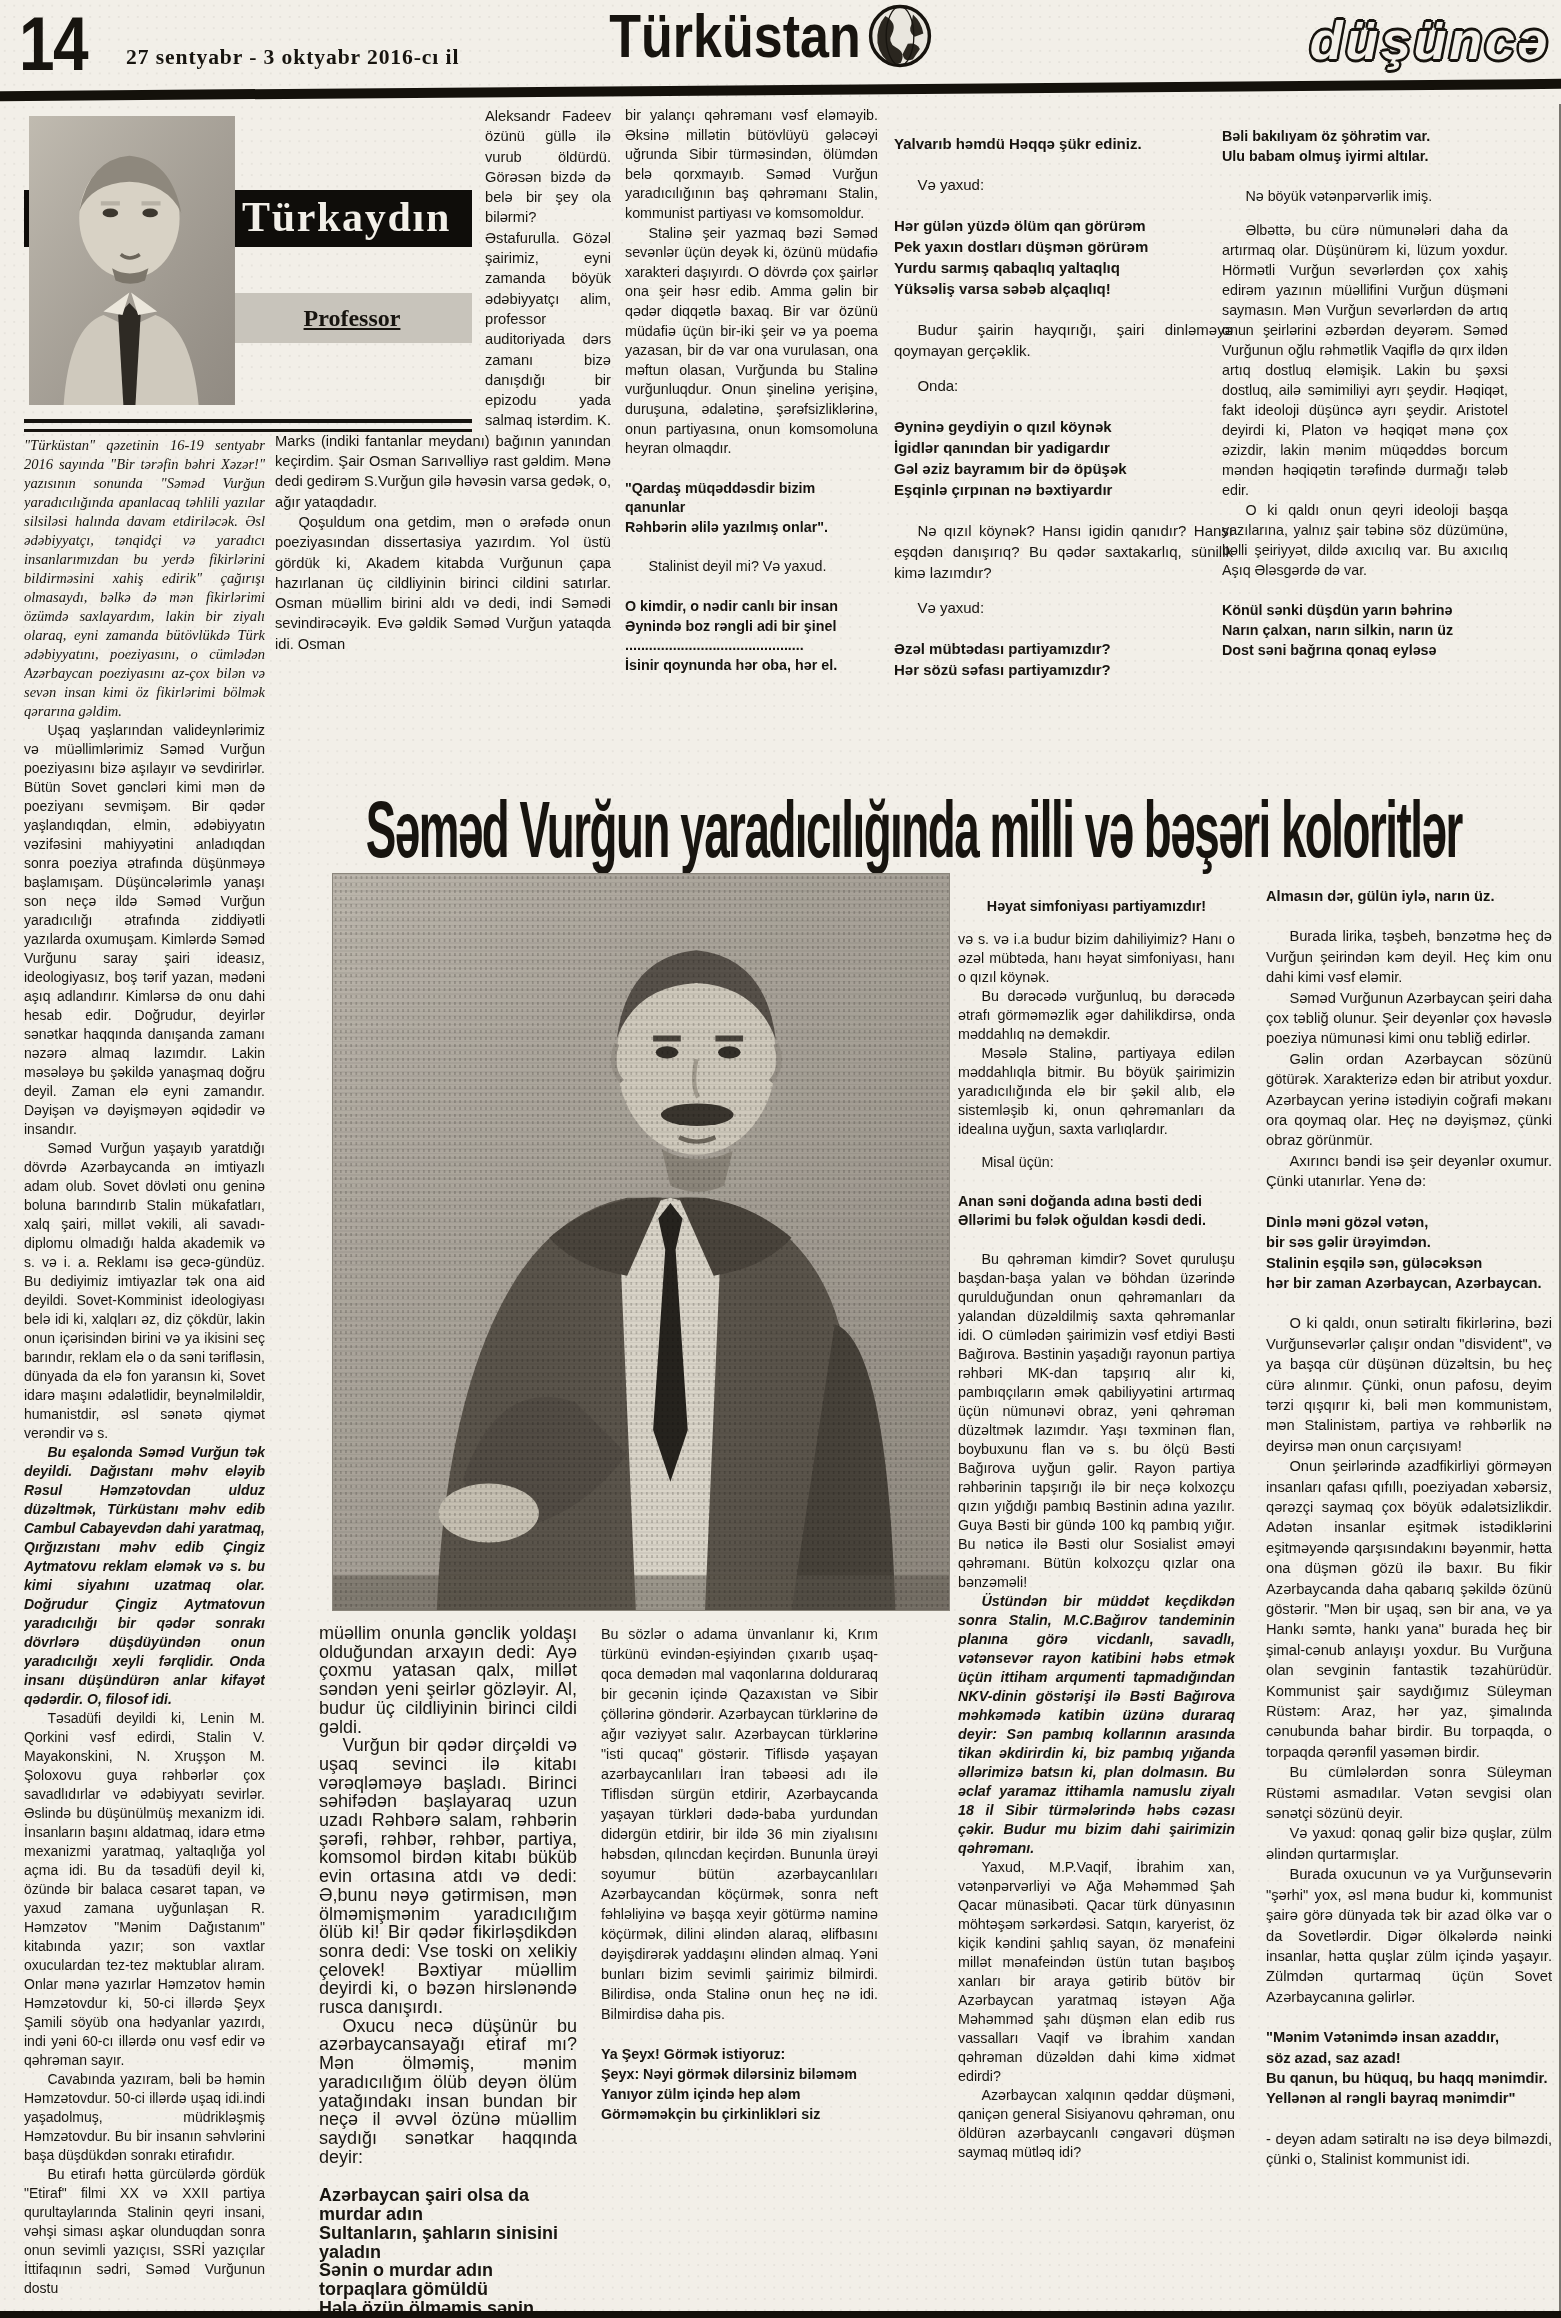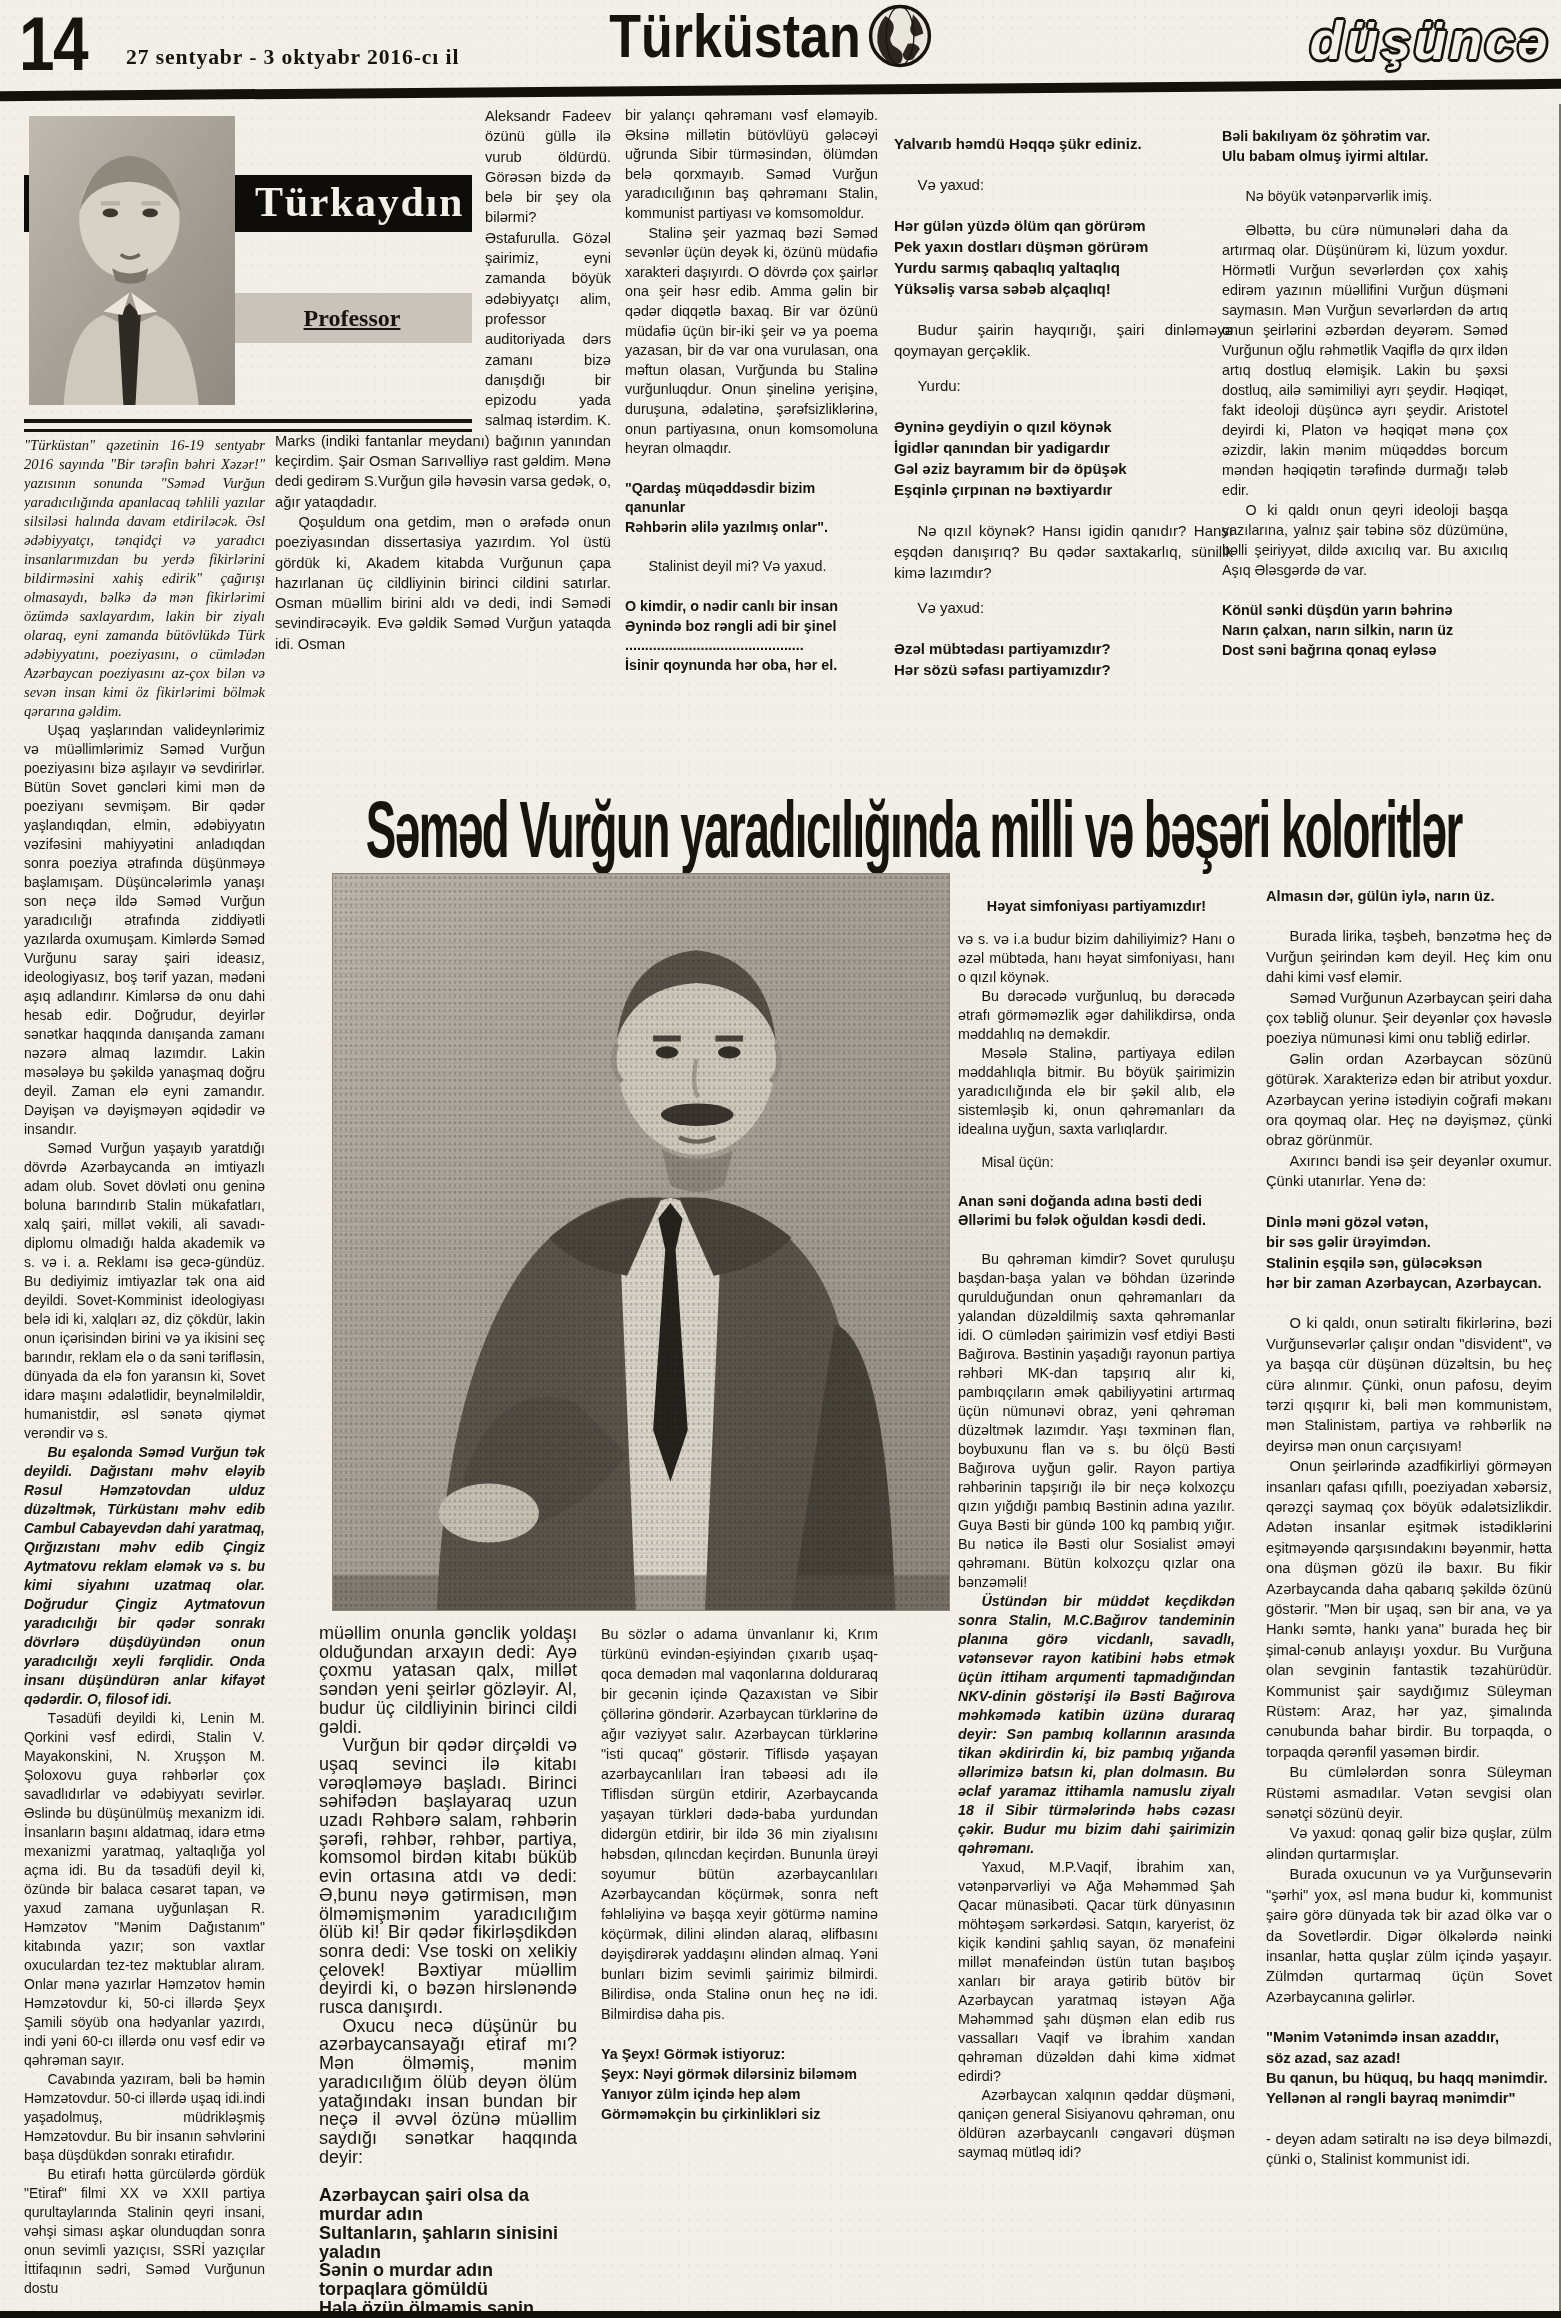--- a/index.html
+++ b/index.html
@@ -17,23 +17,23 @@
   .mast-title{font-size:52px;font-weight:900;letter-spacing:0px;transform:scaleY(1.18);white-space:nowrap;}
   .globe{width:64px;height:64px;}
   .section-title{position:absolute;right:12px;top:8.7px;font-size:54px;font-weight:900;font-style:italic;
            letter-spacing:2.6px;color:#f2efe8;
            text-shadow:2.6px 0 #17140f,-2.6px 0 #17140f,0 2.6px #17140f,0 -2.6px #17140f,
                        1.7px 1.7px #17140f,-1.7px -1.7px #17140f,1.7px -1.7px #17140f,-1.7px 1.7px #17140f;}
   .header-rule{position:absolute;left:-5.2px;top:85px;width:1572px;height:9.5px;background:#14110b;
            transform:rotate(-0.45deg);}
   
   .turkaydin{position:absolute;left:24px;top:109px;width:448px;height:305px;}
-  .tk-banner{position:absolute;left:0;top:66px;width:448px;height:57px;background:#0f0d0a;
+  .tk-banner{position:absolute;left:0;top:81px;width:448px;height:57px;background:#0f0d0a;
            color:#f2efe8;font-family:"Liberation Serif","DejaVu Serif",serif;font-weight:700;
-           font-size:42px;line-height:55px;text-align:right;padding-right:8px;box-sizing:border-box;
+           font-size:42px;line-height:55px;text-align:right;padding-right:21px;box-sizing:border-box;
            letter-spacing:1.7px;z-index:1;}
   .tk-photo{position:absolute;left:5.2px;top:7px;width:206px;height:289px;z-index:2;}
   .tk-prof{position:absolute;left:208px;top:184px;width:240px;height:50px;background:#c8c4bb;
            font-family:"Liberation Serif","DejaVu Serif",serif;font-weight:700;font-size:24px;
            line-height:50px;text-align:center;z-index:1;}
   .tk-prof span{text-decoration:underline;}
   .double-rule{position:absolute;left:24px;top:419px;width:448px;height:13px;
            border-top:4.3px solid #17140f;border-bottom:3.5px solid #17140f;box-sizing:border-box;}
   
   .col{position:absolute;text-align:justify;overflow:hidden;}
@@ -144,21 +144,21 @@
 İsinir qoynunda hər oba, hər el.</p>
     </div>
   <div class="col col4">
       <p class="verse">Yalvarıb həmdü Həqqə şükr ediniz.</p>
       <p class="sp">Və yaxud:</p>
       <p class="verse">Hər gülən yüzdə ölüm qan görürəm
 Pek yaxın dostları düşmən görürəm
 Yurdu sarmış qabaqlıq yaltaqlıq
 Yüksəliş varsa səbəb alçaqlıq!</p>
       <p class="sp">Budur şairin hayqırığı, şairi dinləməyə qoymayan gerçəklik.</p>
-      <p class="sp">Yurdu:</p>
+      <p class="sp">Onda:</p>
       <p class="verse">Əyninə geydiyin o qızıl köynək
 İgidlər qanından bir yadigardır
 Gəl əziz bayramım bir də öpüşək
 Eşqinlə çırpınan nə bəxtiyardır</p>
       <p class="sp">Nə qızıl köynək? Hansı igidin qanıdır? Hansı eşqdən danışırıq? Bu qədər saxtakarlıq, sünilik kimə lazımdır?</p>
       <p class="sp">Və yaxud:</p>
       <p class="verse">Əzəl mübtədası partiyamızdır?
 Hər sözü səfası partiyamızdır?</p>
     </div>
   <div class="col col5a">

